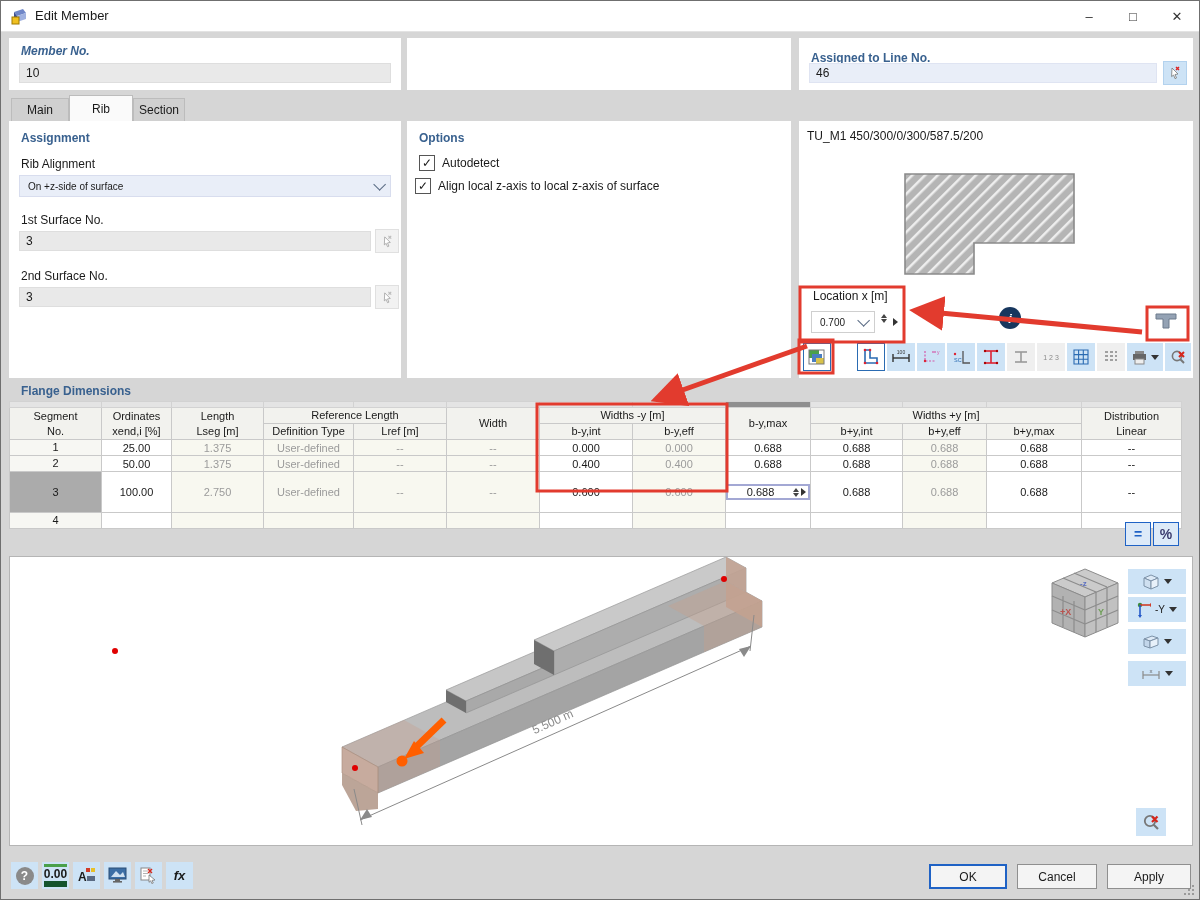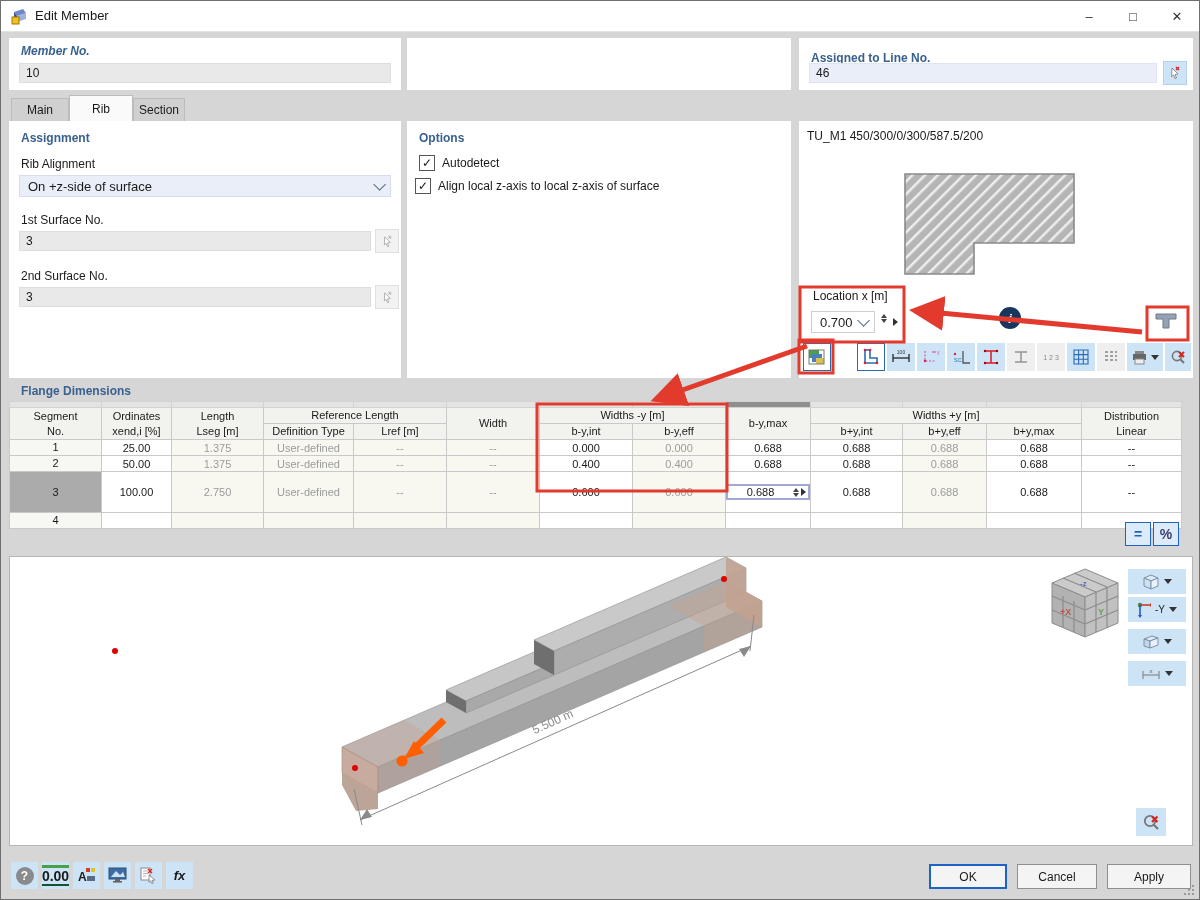--- a/index.html
+++ b/index.html
@@ -8,21 +8,21 @@
   
   .titlebar{left:0;top:0;width:100%;height:30px;background:#ffffff;border-bottom:1px solid #e3e3e3;}
   .titletext{left:34px;top:7px;font-size:13px;color:#1a1a1a;}
   .winctl{top:0;width:44px;height:30px;display:flex;align-items:center;justify-content:center;font-size:13px;color:#333;cursor:default;}
   
   .panel{position:absolute;background:#ffffff;}
   .heading{font-size:12px;font-weight:bold;color:#39618f;}
   .lbl{font-size:12px;color:#1a1a1a;}
   .field{position:absolute;background:#e9e9e9;border:1px solid #dedede;height:20px;font-size:12px;color:#1a1a1a;display:flex;align-items:center;padding:0 6px;box-sizing:border-box;}
   .field.lav{background:#e9eef8;border-color:#dfe4f2;}
-  .combo{position:absolute;background:#e9eef8;border:1px solid #d8ddee;height:22px;font-size:13px;color:#1a1a1a;display:flex;align-items:center;padding:0 8px;box-sizing:border-box;}
+  .combo{position:absolute;background:#e9eef8;border:1px solid #d8ddee;height:22px;font-size:10px;color:#1a1a1a;display:flex;align-items:center;padding:0 8px;box-sizing:border-box;}
   .combo .chev{margin-left:auto;width:8px;height:8px;border-right:1.6px solid #5a6b84;border-bottom:1.6px solid #5a6b84;transform:rotate(45deg) translateY(-3px);}
   .pickbtn{position:absolute;width:24px;height:24px;background:#f2f2f2;border:1px solid #e0e0e0;display:flex;align-items:center;justify-content:center;box-sizing:border-box;}
   .pickbtn.blue{background:#cde3f6;border-color:#b3d2ee;}
   
   .tab{position:absolute;top:97px;height:23px;background:#d0d0d0;border:1px solid #bcbcbc;border-bottom:none;display:flex;align-items:center;justify-content:center;font-size:12px;color:#1a1a1a;box-sizing:border-box;}
   .tab.active{top:94px;height:26px;background:#fafafa;}
   
   .cbrow{position:absolute;display:flex;align-items:center;gap:7px;}
   .cbox{width:14px;height:14px;border:1px solid #555;background:#fff;display:flex;align-items:center;justify-content:center;}
   .cbox:after{content:"✓";font-size:12px;color:#1a1a1a;line-height:1;}
@@ -503,21 +503,21 @@
         <line x1="11.7" y1="11.7" x2="16" y2="16" stroke="#777" stroke-width="2.2"></line>
         <path d="M10 3.5 L15.5 9 M15.5 3.5 L10 9" stroke="#d6261c" stroke-width="2.2"></path>
       </svg>
     </div>
   </div>
 
   <div class="ftile" style="left:10px;top:861px;">
     <span style="width:18px;height:18px;border-radius:50%;background:#8a8a8a;color:#fff;font-size:12px;font-weight:bold;display:flex;align-items:center;justify-content:center;">?</span>
   </div>
   <div class="ftile" style="left:41px;top:861px;">
-    <span style="font-size:14px;font-weight:bold;color:#1a1a1a;border-top:3px solid #4aa04a;border-bottom:2px solid #14532d;">0.00</span>
+    <span style="font-size:12px;font-weight:bold;color:#1a1a1a;border-top:3px solid #4aa04a;border-bottom:6px solid #14532d;">0.00</span>
   </div>
   <div class="ftile" style="left:72px;top:861px;">
     <svg width="19" height="17" viewBox="0 0 19 17">
       <rect x="9" y="1" width="4" height="4" fill="#d03c28"></rect>
         <rect x="14" y="1" width="4" height="4" fill="#e8c029"></rect>
       <text x="1" y="14" font-size="12" font-weight="bold" fill="#1a1a1a">A</text>
       <rect x="10" y="9" width="8" height="5" fill="#5a6b84"></rect>
     </svg>
   </div>
   <div class="ftile" style="left:103px;top:861px;">

